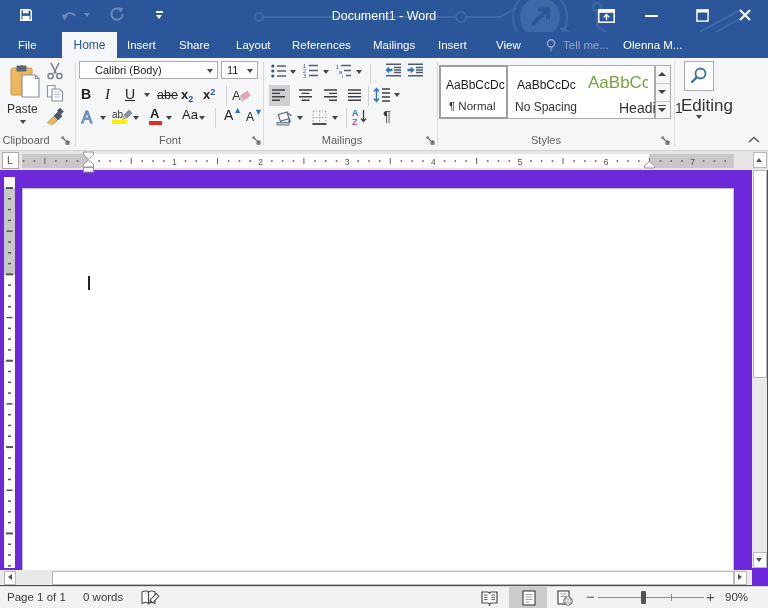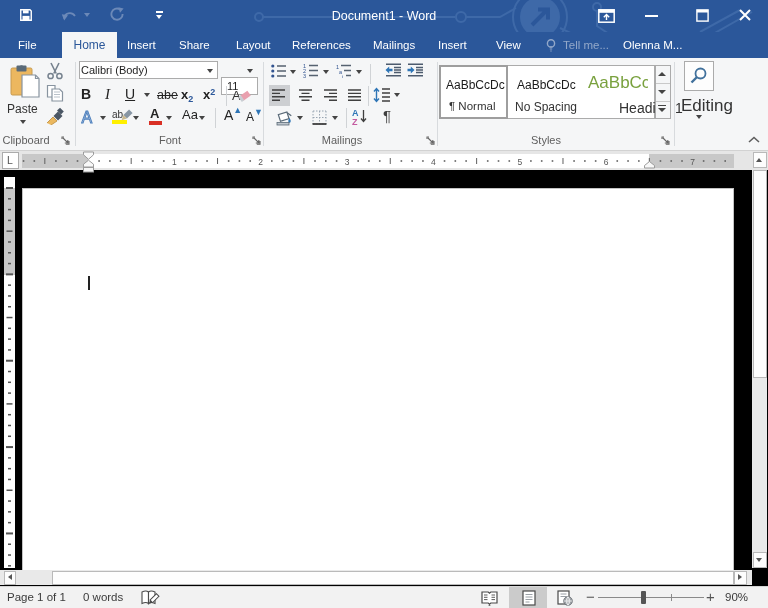--- a/index.html
+++ b/index.html
@@ -1,19 +1,19 @@
 <!DOCTYPE html>
 <html><head>
 <meta charset="utf-8">
 <style>
 html,body{margin:0;padding:0;width:768px;height:608px;overflow:hidden;
  font-family:"Liberation Sans",sans-serif;}
 *{box-sizing:border-box;}
 .ab{position:absolute;}
-#app{position:relative;width:768px;height:592px;background:#000000;}
+#app{position:relative;width:768px;height:592px;background:#6d28d9;}
 
 #titlebar{left:0;top:0;width:768px;height:32px;background:#2B579A;}
 #tabrow{left:0;top:32px;width:768px;height:26px;background:#2B579A;}
 .tab{position:absolute;top:0;height:26px;line-height:26px;color:#fff;font-size:11.5px;}
 #hometab{position:absolute;left:62px;top:0;width:55px;height:26px;background:#F5F6F7;
  color:#2B579A;font-size:12px;text-align:center;line-height:26px;}
 #sharebox{position:absolute;left:693px;top:0;width:75px;height:26px;background:#1E4377;color:#fff;}
 
 #ribbon{left:0;top:58px;width:768px;height:93px;background:#F5F6F7;border-bottom:1px solid #D2D2D2;}
 .vsep{position:absolute;top:4px;height:84px;width:1px;background:#D8DBDE;}
@@ -123,23 +123,23 @@
       <path d="M2 16 L 8 10 L 12 14 L 6 18" fill="#EBB85E" stroke="#C69A50" stroke-width="1"></path>
       <path d="M8.5 9 L 13 4.5 L 17.5 9 L 13 13.5 Z" fill="#4A5664"></path>
       <path d="M12 3.5 L 15 0.8 L 18.8 4.6 L 16 7.5" fill="#4A5664"></path>
     </svg>
     <div class="lbl" style="left:-34px;width:120px">Clipboard</div>
     <svg width="9" height="9" style="position:absolute;left:61px;top:78px" viewBox="0 0 9 9">
       <path d="M1 3 V 1 H 3 M 2 2 L 6.5 6.5 M 6.8 4 V 7 H 3.8 M 8 5 V 8.2 H 4.8" stroke="#666" stroke-width="1.1" fill="none"></path>
     </svg>
     <div class="vsep" style="left:75px"></div>
 
-    <div class="combo" style="left:79px;top:3px;width:139px;height:18px;line-height:16px;padding-left:1px">Calibri (Body)</div>
+    <div class="combo" style="left:79px;top:3px;width:139px;height:18px;line-height:16px;padding-left:15px">Calibri (Body)</div>
     <div class="dd" style="left:207px;top:11px"></div>
-    <div class="combo" style="left:221px;top:19px;width:37px;height:18px;line-height:16px;padding-left:5px">11</div>
+    <div class="combo" style="left:221px;top:3px;width:37px;height:18px;line-height:16px;padding-left:5px">11</div>
     <div class="dd" style="left:247px;top:11px"></div>
     <div class="btxt" style="left:81px;top:28px;font-weight:bold;font-size:14px">B</div>
     <div class="btxt" style="left:105px;top:28px;font-family:'Liberation Serif',serif;font-style:italic;font-size:15px">I</div>
     <div class="btxt" style="left:125px;top:28px;font-size:14px;text-decoration:underline">U</div>
     <div class="dd" style="left:144px;top:35px"></div>
     <div class="btxt" style="left:157px;top:30px;font-size:12.5px;text-decoration:line-through">abe</div>
     <div class="btxt" style="left:181px;top:29px;font-weight:bold;font-size:13px">x<span style="font-size:9px;color:#2B579A;vertical-align:-3px">2</span></div>
     <div class="btxt" style="left:203px;top:29px;font-weight:bold;font-size:13px">x<span style="font-size:9px;color:#2B579A;vertical-align:4px">2</span></div>
     <div class="vsep" style="left:226px;top:28px;height:20px;background:#D0D3D6"></div>
     <svg width="20" height="17" style="position:absolute;left:232px;top:29px" viewBox="0 0 20 17">

